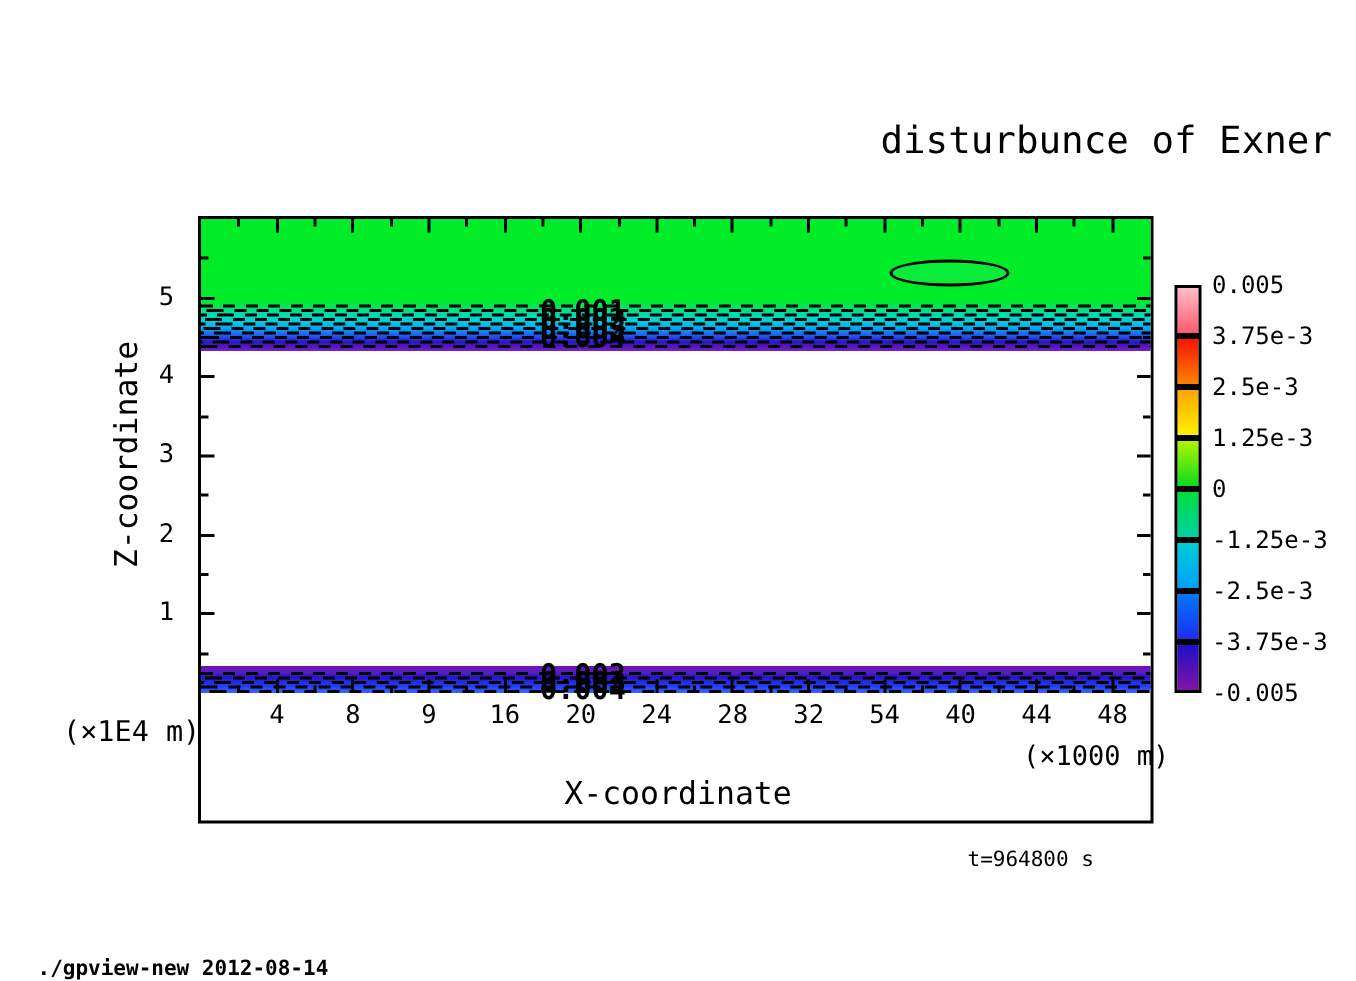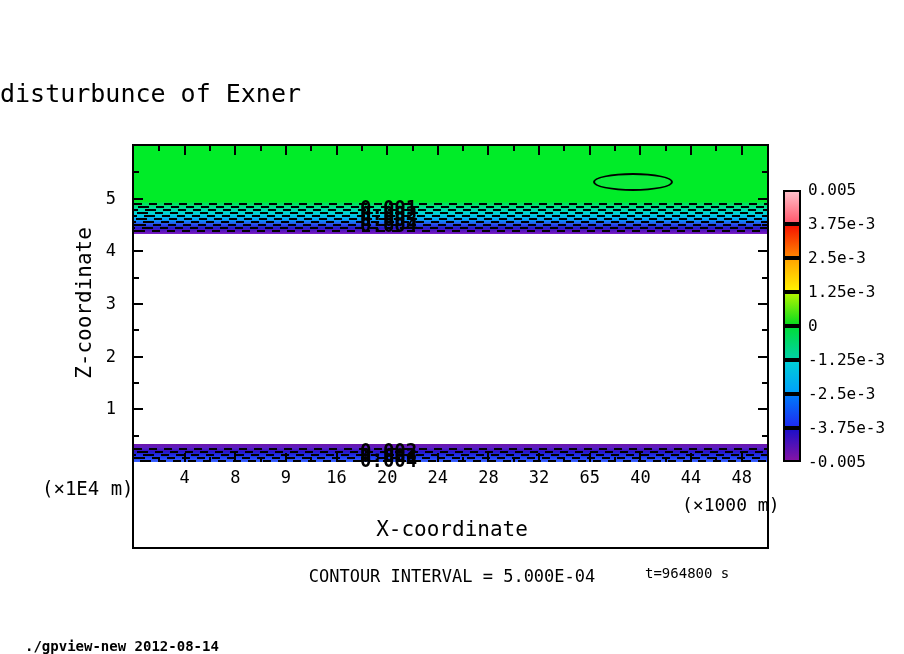--- a/index.html
+++ b/index.html
@@ -1,21 +1,21 @@
 <!DOCTYPE html>
 <html><head>
 <meta charset="utf-8">
 <style>
   html,body{margin:0;padding:0;background:#fff;}
   #canvas{
     position:relative;width:904px;height:654px;background:#ffffff;overflow:hidden;
     font-family:"DejaVu Sans Mono",monospace;color:#000;
   }
   .abs{position:absolute;}
-  #title{left:0;right:16px;top:79px;text-align:left;font-size:25px;letter-spacing:0;}
+  #title{left:0;right:16px;top:79px;text-align:right;font-size:25px;letter-spacing:0;}
   #plot-frame{left:132px;top:144px;width:637px;height:405px;border:2px solid #000;box-sizing:border-box;}
   #plot-area{position:absolute;left:0;top:0;width:633px;height:316px;overflow:visible;}
   .band{position:absolute;left:0;width:633px;}
   #green-region{top:0;height:56px;background:#00EC28;}
   #transition-band{top:56px;height:32px;background:linear-gradient(180deg,
      #00E73C 0%,#00DE9B 19%,#00D3DC 37%,#00A8F5 53%,#2850F0 69%,#2817C8 81%,#5A14BE 91%,#7D1EC3 100%);}
   #white-region{top:88px;height:210px;background:#ffffff;}
   #bottom-band{top:298px;height:18px;background:linear-gradient(180deg,
      #6E14AA 0%,#5A1EC3 22%,#2814C8 42%,#1E3CF5 72%,#3C64FF 100%);}
   .dash-line{position:absolute;left:0;width:633px;height:2px;
@@ -159,33 +159,32 @@
       <div class="cb-seg" style="top: 0px; background: linear-gradient(rgb(255, 190, 200), rgb(255, 90, 110));"></div>
       <div class="cb-seg" style="top: 34px; background: linear-gradient(rgb(245, 20, 0), rgb(255, 130, 0));"></div>
       <div class="cb-seg" style="top: 68px; background: linear-gradient(rgb(255, 165, 0), rgb(255, 240, 0));"></div>
       <div class="cb-seg" style="top: 102px; background: linear-gradient(rgb(175, 245, 0), rgb(10, 220, 30));"></div>
       <div class="cb-seg" style="top: 136px; background: linear-gradient(rgb(0, 220, 60), rgb(0, 210, 165));"></div>
       <div class="cb-seg" style="top: 170px; background: linear-gradient(rgb(0, 205, 215), rgb(0, 160, 250));"></div>
       <div class="cb-seg" style="top: 204px; background: linear-gradient(rgb(0, 120, 250), rgb(30, 45, 240));"></div>
       <div class="cb-seg" style="top: 238px; background: linear-gradient(rgb(30, 15, 200), rgb(130, 20, 165));"></div>
     </div>
 
-  <div class="abs" id="contour-interval-note">CONTOUR INTERVAL = 5.000E-04</div>
   <div class="abs" id="time-note">t=964800 s</div>
   <div class="abs" id="footer-left">./gpview-new  2012-08-14</div>
 
 <div class="xtick-label" style="left: 164.64px;">4</div>
     <div class="xtick-label" style="left: 215.28px;">8</div>
     <div class="xtick-label" style="left: 265.92px;">9</div>
     <div class="xtick-label" style="left: 316.56px;">16</div>
     <div class="xtick-label" style="left: 367.2px;">20</div>
     <div class="xtick-label" style="left: 417.84px;">24</div>
     <div class="xtick-label" style="left: 468.48px;">28</div>
     <div class="xtick-label" style="left: 519.12px;">32</div>
-    <div class="xtick-label" style="left: 569.76px;">65</div>
+    <div class="xtick-label" style="left: 569.76px;">54</div>
     <div class="xtick-label" style="left: 620.4px;">40</div>
     <div class="xtick-label" style="left: 671.04px;">44</div>
     <div class="xtick-label" style="left: 721.68px;">48</div>
     <div class="ztick-label" style="top: 187.667px;">5</div>
     <div class="ztick-label" style="top: 240.333px;">4</div>
     <div class="ztick-label" style="top: 293px;">3</div>
     <div class="ztick-label" style="top: 345.667px;">2</div>
     <div class="ztick-label" style="top: 398.333px;">1</div>
     <div class="cb-label" style="top: 180px;">0.005</div>
     <div class="cb-label" style="top: 214px;">3.75e-3</div>

